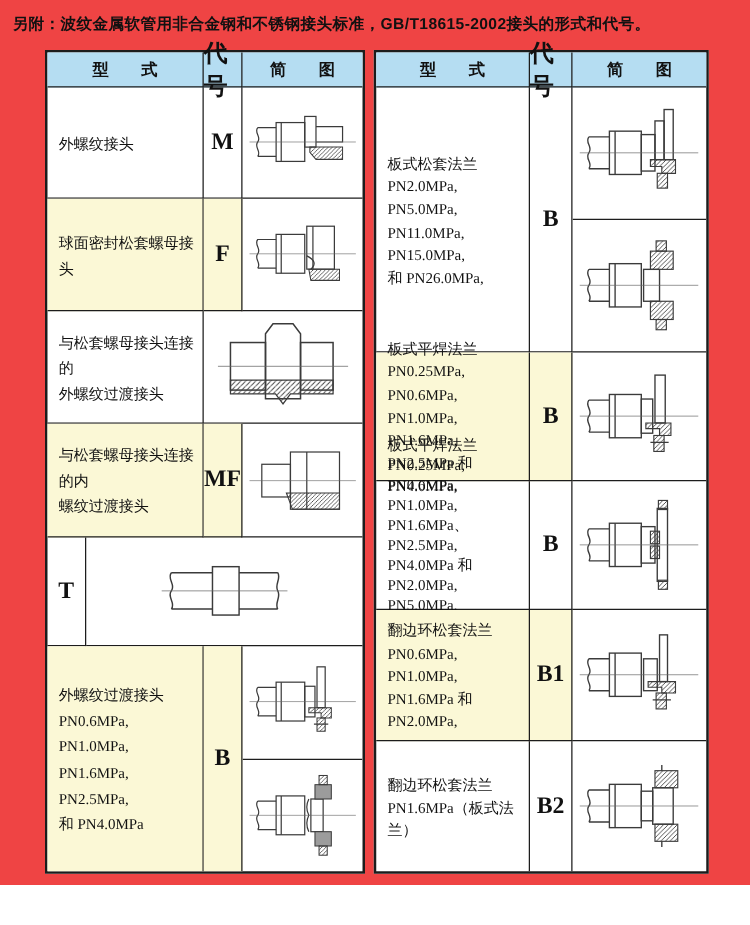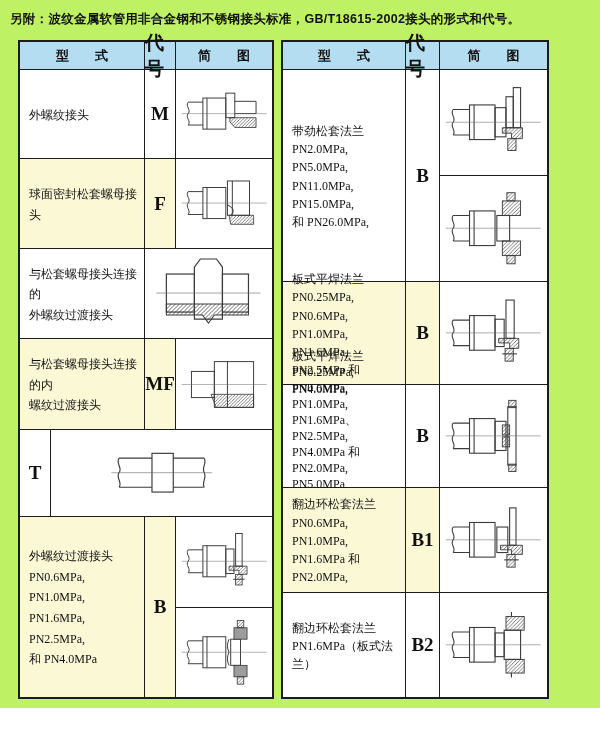--- a/index.html
+++ b/index.html
@@ -3,23 +3,23 @@
 <meta charset="utf-8">
 <style>
   :root{
     --header-bg:#b5ddf2;
     --highlight-bg:#fbf8d6;
     --border-color:#1c1c1c;
   }
   *{box-sizing:border-box;margin:0;padding:0}
   html,body{width:600px;height:740px}
   body{background:#fff;font-family:"Liberation Sans",sans-serif;color:#111}
-  .page{position:relative;width:600px;height:708px;background:#bef264;overflow:hidden}
+  .page{position:relative;width:600px;height:708px;background:#ef4444;overflow:hidden}
   .title{position:absolute;left:10px;top:11px;font-size:12.5px;font-weight:bold;letter-spacing:.3px;white-space:nowrap}
-  .tables{position:absolute;left:18px;top:40px;display:flex;gap:7px;align-items:center}
+  .tables{position:absolute;left:36px;top:40px;display:flex;gap:7px;align-items:center}
   .half{border:2px solid var(--border-color);background:#fff}
   .half.left{width:256px}
   .half.right{width:268px}
   .hrow{display:flex;height:28px;background:var(--header-bg)}
   .trow{display:flex}
   .cell{border-right:1px solid var(--border-color);border-bottom:1px solid var(--border-color);height:100%}
   .cell:last-child{border-right:none}
   .trow:last-child .cell{border-bottom:none}
   .hrow .cell{border-bottom:1px solid var(--border-color)}
   .cell.type{width:125px;display:flex;align-items:center;padding:6px 5px 4px 9px}
@@ -206,21 +206,21 @@
 
     <div class="half right">
       <div class="hrow">
         <div class="cell type hcell">型　　式</div>
         <div class="cell code hcell">代号</div>
         <div class="cell diag hcell">简　　图</div>
       </div>
 
       <div class="trow" style="height:212px">
         <div class="cell type">
-            <span class="tt">带劲松套法兰
+            <span class="tt">板式松套法兰
 PN2.0MPa, PN5.0MPa,
 PN11.0MPa, PN15.0MPa,
 和 PN26.0MPa,</span>
           </div>
         <div class="cell code">B</div>
         <div class="cell diag stack">
           <div class="sub">
               <div class="dwrap">
                 <svg viewBox="0 0 108 80" preserveAspectRatio="xMidYMid meet">
                   <path class="ln" d="M10,26 h18 M10,54 h18 M10,26 c-4,5 4,9 0,14 c-4,5 4,9 0,14"></path>

